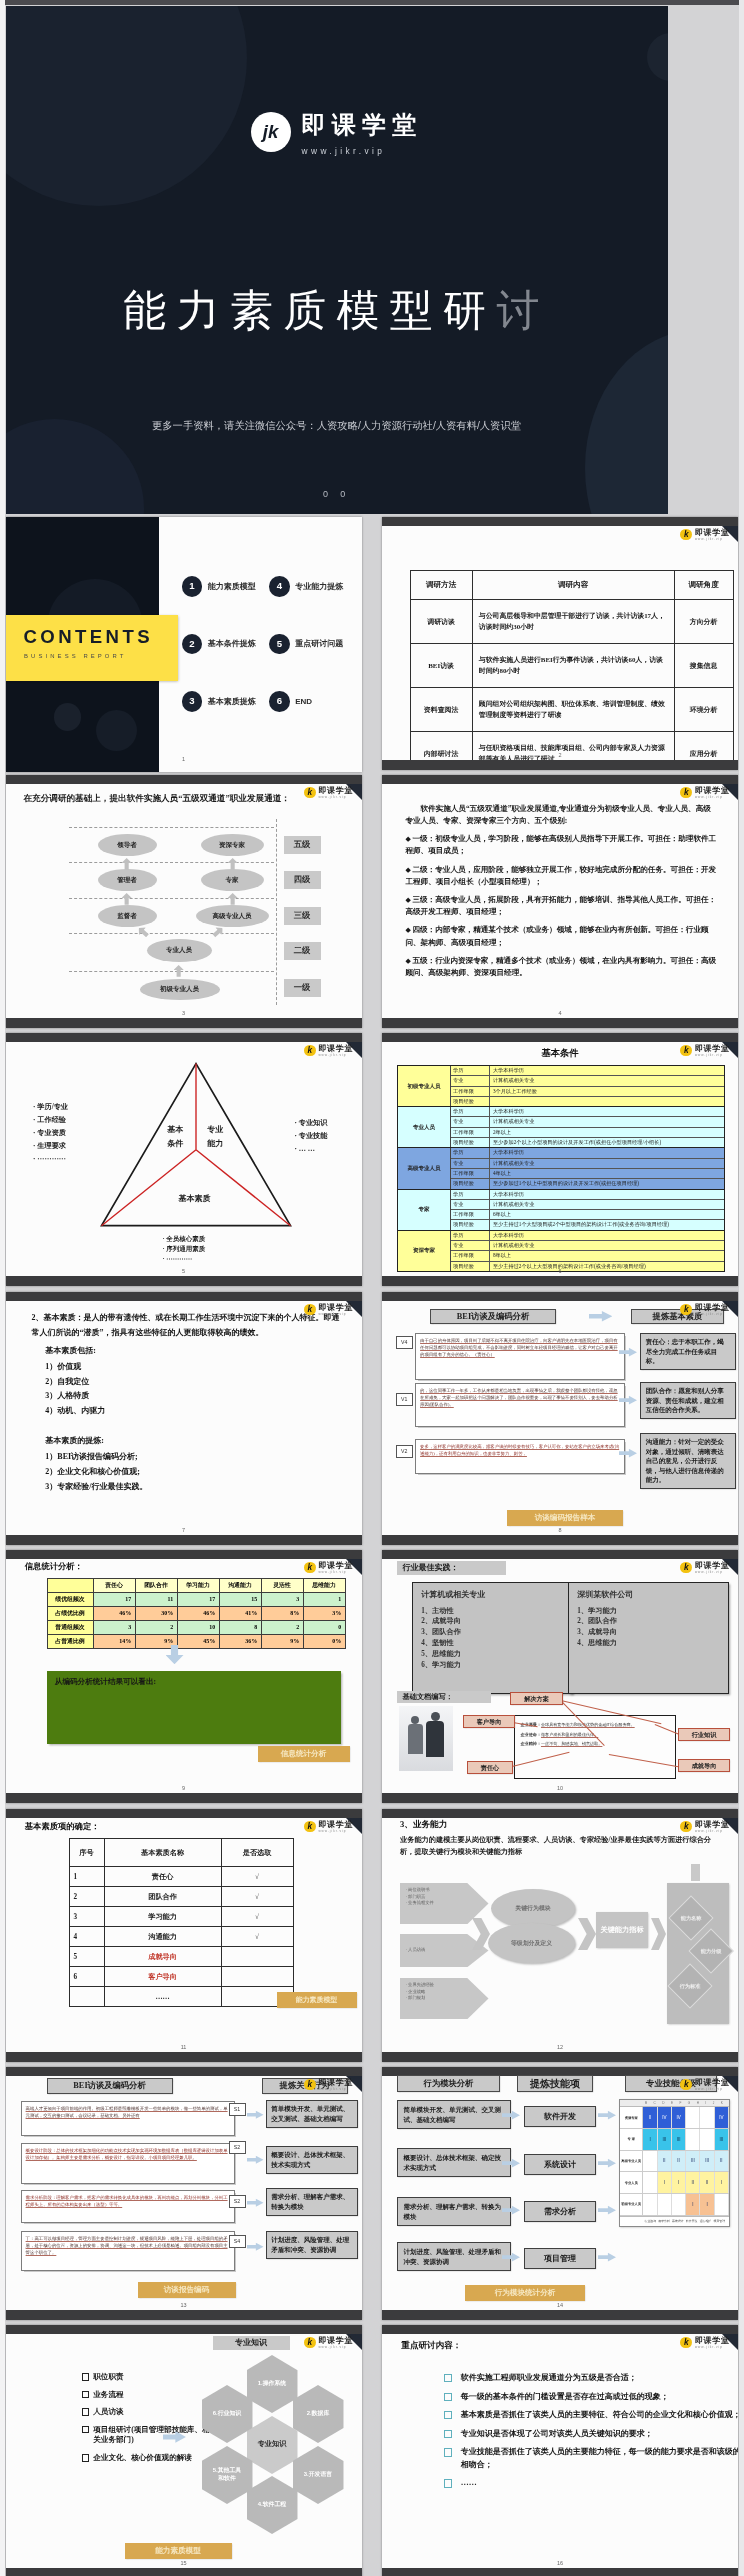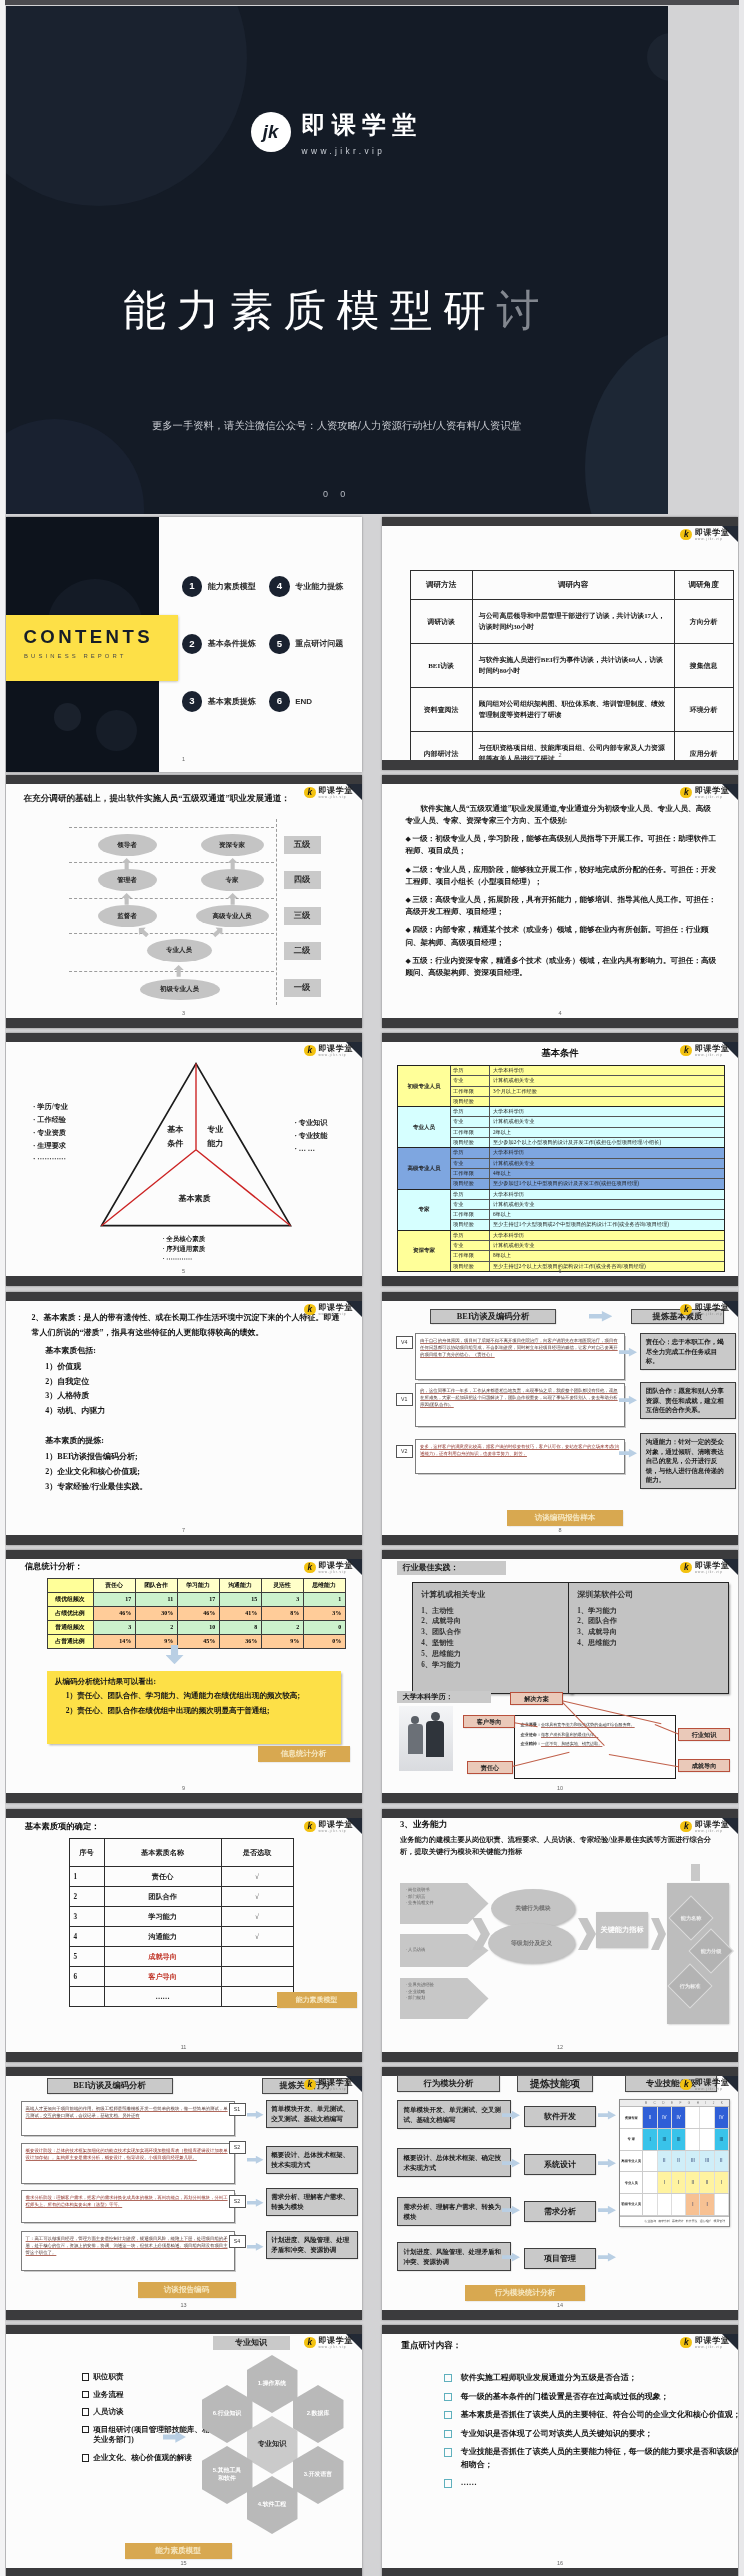--- a/index.html
+++ b/index.html
@@ -124,21 +124,21 @@
   
   .st-title{position:absolute;left:19.3px;top:11px;font-size:8.3px;font-weight:bold;color:#111;}
   .stbl{position:absolute;left:41px;top:27.6px;border-collapse:collapse;font-weight:bold;}
   .stbl th,.stbl td{border:0.7px solid #3c3c3c;height:11px;}
   .stbl th{background:#ffffc9;font-size:5.9px;width:39px;}
   .stbl .lab{background:#ffff99;font-size:5.9px;width:43px;text-align:center;}
   .stbl td.v{font-size:5.9px;text-align:right;padding-right:3.4px;}
   tr.grn td.v{background:#ccf2cc;} tr.orn td.v{background:#ffcc99;}
   .darr{position:absolute;left:160px;top:95px;width:18px;height:19.3px;background:#b9cfe4;
         clip-path:polygon(30% 0,70% 0,70% 52%,100% 52%,50% 100%,0 52%,30% 52%);}
-  .concl{position:absolute;left:41px;top:121px;width:278px;height:62px;background:#fde047;
+  .concl{position:absolute;left:41px;top:121px;width:278px;height:62px;background:#4d7c0f;
          box-shadow:2.1px 2.1px 2.1px rgba(0,0,0,.3);padding:5.5px 8.3px;font-weight:bold;color:#161616;}
   .concl .ct{font-size:7.6px;}
   .concl li{list-style:none;font-size:7.6px;line-height:1.6;margin-top:3.4px;text-indent:11px;}
 
   
   .pbox{position:absolute;background:#c3c3c3;border:1.4px solid #262626;box-shadow:2.1px 2.1px 2.1px rgba(0,0,0,.35);
         padding:5.5px 8.3px;font-weight:bold;color:#333;}
   .pbox .nm{font-size:8px;margin-bottom:6.2px;}
   .pbox li{list-style:none;font-size:7.2px;line-height:1.5;}
   .rtag{position:absolute;background:#eac9b9;border:1px solid #b8503c;color:#222;font-weight:bold;
@@ -672,24 +672,20 @@
             <td class="v">45%</td>
             <td class="v">36%</td>
             <td class="v">9%</td>
             <td class="v">0%</td>
       </tr>
     </tbody>
       </table>
     <div class="darr"></div>
     <div class="concl serif">
       <div class="ct">从编码分析统计结果可以看出:</div>
-      <ul style="margin:0;padding:0">
-        <li>1）责任心、团队合作、学习能力、沟通能力在绩优组出现的频次较高;</li>
-          <li>2）责任心、团队合作在绩优组中出现的频次明显高于普通组;</li>
-      </ul>
     </div>
     <div class="gold serif" style="left:252px;top:196px;width:81px">信息统计分析</div>
     <div class="pnum">9</div>
     <div class="bbot"></div>
   </div>
 
   <div class="slide" style="left:382px;top:1550px">
     <div class="btop"></div>
     <div class="corner"></div>
     <div class="slogo">
@@ -713,21 +709,21 @@
     </div>
     <div class="pbox serif" style="left:186px;top:32px;width:142px;height:99px">
       <div class="nm">深圳某软件公司</div>
       <ul style="margin:0;padding:0">
           <li>1、学习能力</li>
           <li>2、团队合作</li>
           <li>3、成就导向</li>
           <li>4、思维能力</li>
         </ul>
     </div>
-    <div class="hbox serif" style="left:15px;top:141px;width:88px;height:12.4px;line-height:12.4px;font-size:7.2px;text-align:left;padding-left:5.5px;border:none;box-shadow:none">大学本科学历：</div>
+    <div class="hbox serif" style="left:15px;top:141px;width:88px;height:12.4px;line-height:12.4px;font-size:7.2px;text-align:left;padding-left:5.5px;border:none;box-shadow:none">基础文档编写：</div>
     <div class="photo">
       <div class="ph" style="left:12.4px;top:9.6px;width:8.3px;height:8.3px;background:#5a5f66"></div>
       <div class="abs" style="left:9px;top:18px;width:15px;height:30px;background:#6b7077;border-radius:3.4px 3.4px 0 0"></div>
       <div class="ph" style="left:32px;top:5.5px;width:9px;height:9px;background:#4a4f56"></div>
       <div class="abs" style="left:27.6px;top:14.5px;width:18px;height:36px;background:#2f343b;border-radius:4.1px 4.1px 0 0"></div>
     </div>
     <div class="rtag" style="left:128px;top:142px;width:51px">解决方案</div>
     <div class="rtag" style="left:81px;top:165px;width:50px">客户导向</div>
     <div class="rtag" style="left:85px;top:211px;width:44px">责任心</div>
     <div class="rtag" style="left:296px;top:178px;width:50px">行业知识</div>

